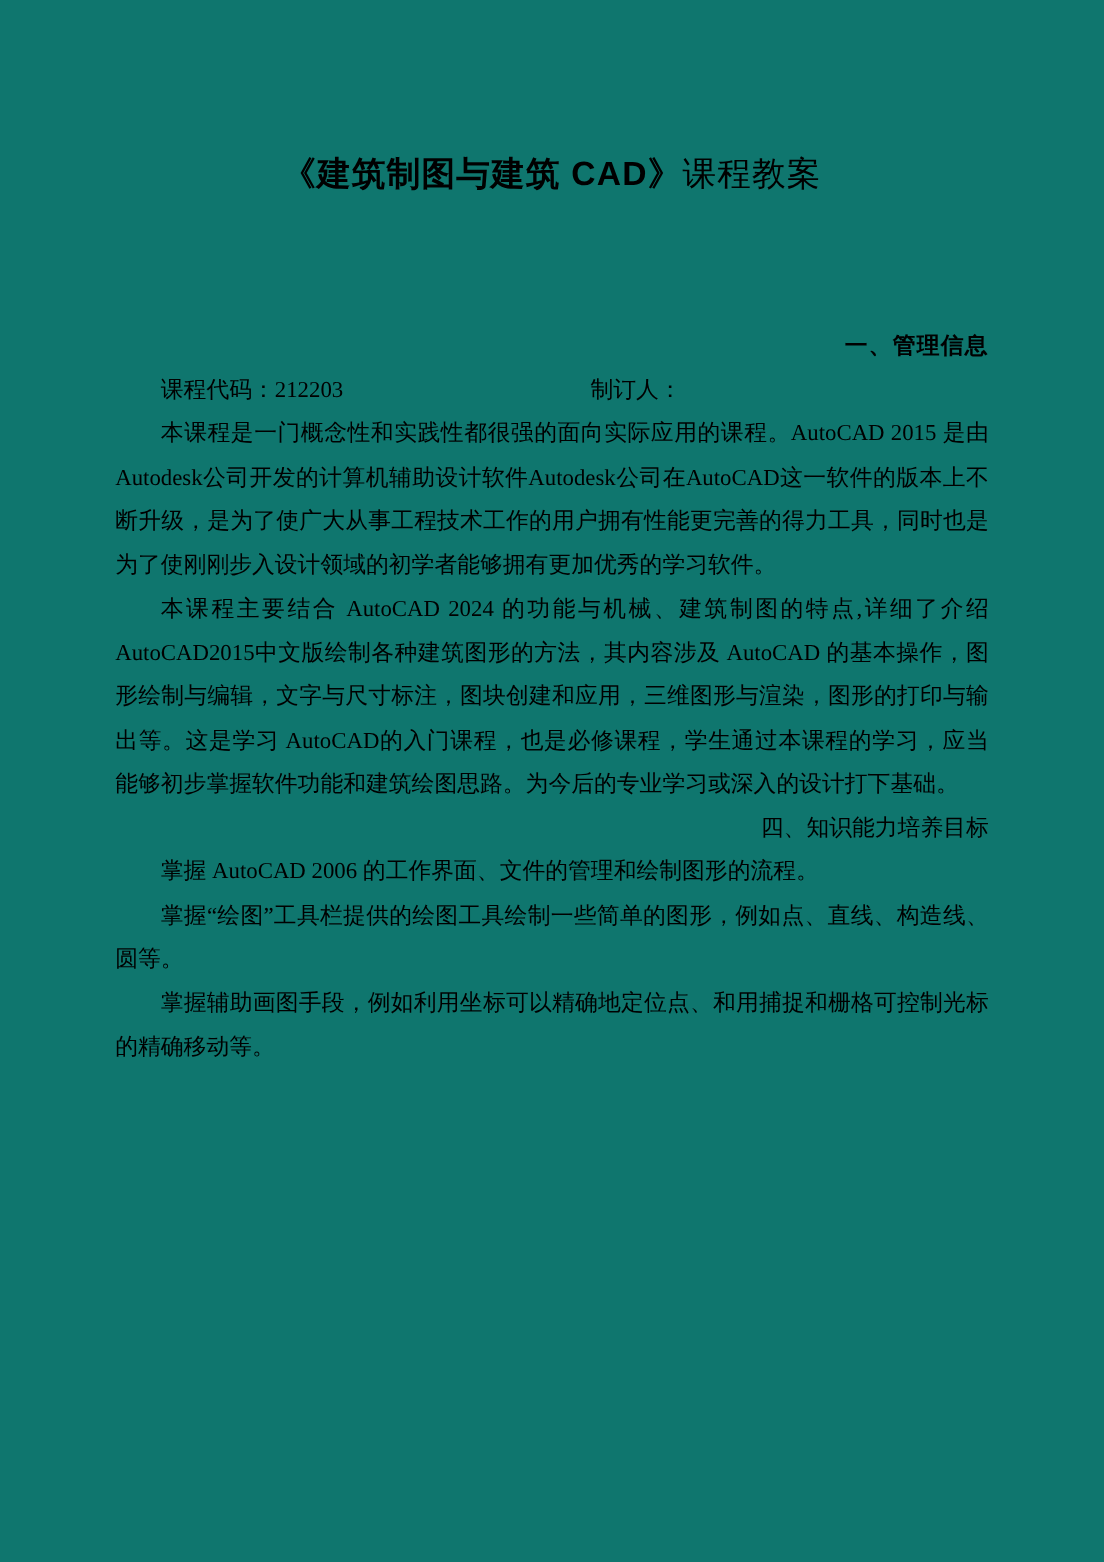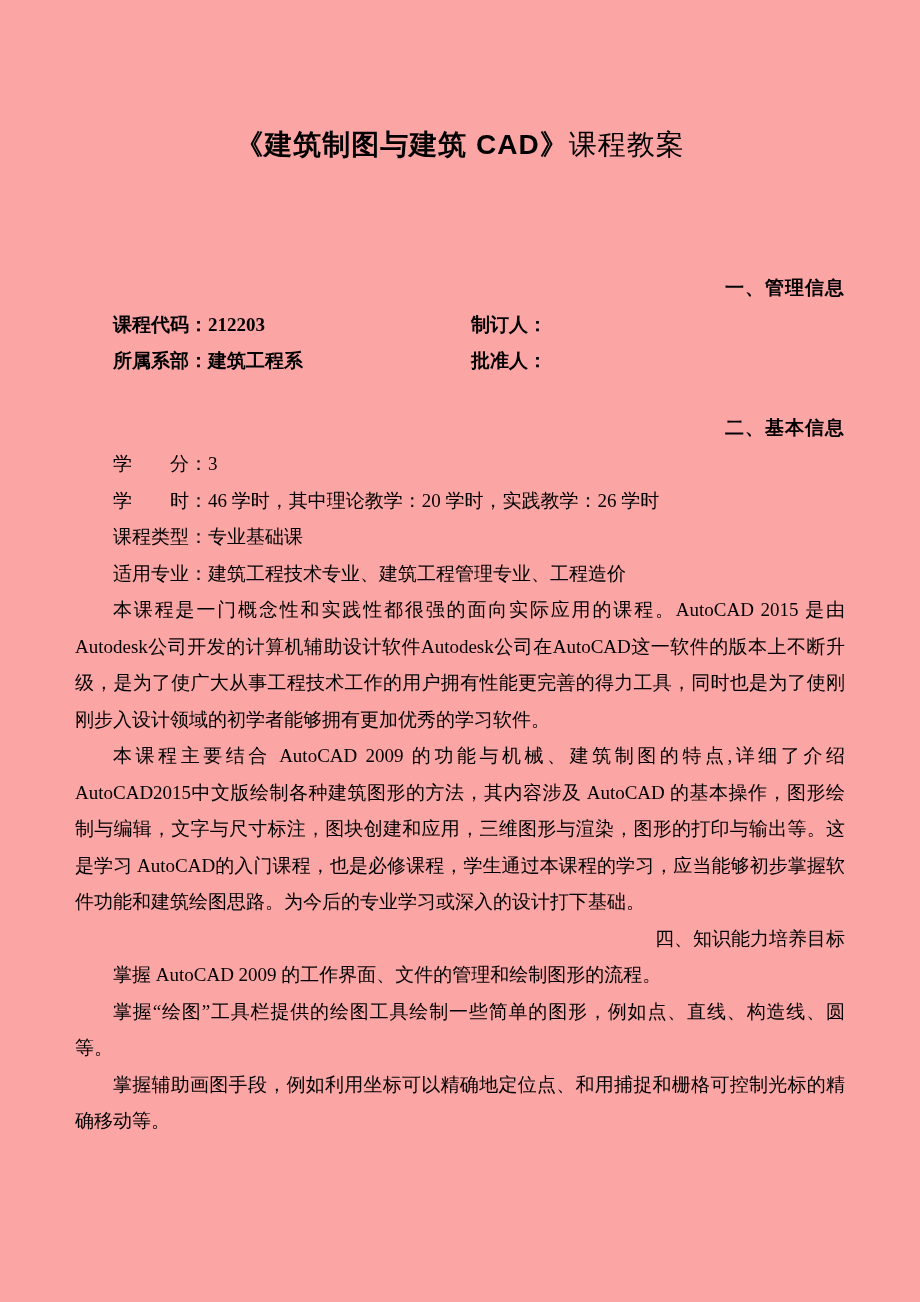--- a/index.html
+++ b/index.html
@@ -1,24 +1,24 @@
 <!DOCTYPE html>
 <html><head>
 <meta charset="utf-8">
 <style>
   html, body { margin: 0; padding: 0; background: #ffffff; }
   .page {
     position: relative;
     width: 920px;
     height: 1302px;
-    background: #fca5a5;
+    background: #0f766e;
     color: #000000;
     font-family: "Liberation Serif", serif;
     box-sizing: border-box;
-    padding: 0 75px;
+    padding: 0 96px;
     overflow: hidden;
   }
   .title {
     margin: 0;
     padding-top: 124px;
     text-align: center;
     font-size: 28px;
     line-height: 42px;
     font-weight: 400;
     letter-spacing: 1px;
@@ -38,21 +38,21 @@
     margin: 0;
     font-size: 19px;
     line-height: 36.5px;
   }
   .h { text-indent: 2em; text-align: right; }
   .bold {
     font-weight: 700;
     font-family: "Liberation Sans", sans-serif;
     letter-spacing: 1px;
   }
-  .row { padding-left: 38px; font-weight: bold; }
+  .row { padding-left: 38px; }
   .cell-left { display: inline-block; width: 358px; }
   .cell-right { display: inline-block; }
   .line { text-indent: 2em; }
   .para {
     text-indent: 2em;
     text-align: justify;
     text-justify: inter-ideograph;
   }
 </style>
 </head>
@@ -60,38 +60,28 @@
 
 <div class="page">
 
   <h1 class="title"><span class="title-em">《建筑制图与建筑 CAD》</span><span class="title-rest">课程教案</span></h1>
 
   <div class="sec sec1">
     <p class="h bold">一、管理信息</p>
     <div class="row">
       <span class="cell-left">课程代码：212203</span><span class="cell-right">制订人：</span>
     </div>
-    <div class="row">
-      <span class="cell-left">所属系部：建筑工程系</span><span class="cell-right">批准人：</span>
-    </div>
   </div>
 
-  <div class="sec sec2">
-    <p class="h bold">二、基本信息</p>
-    <p class="line">学　　分：3</p>
-    <p class="line">学　　时：46 学时，其中理论教学：20 学时，实践教学：26 学时</p>
-    <p class="line">课程类型：专业基础课</p>
-    <p class="line">适用专业：建筑工程技术专业、建筑工程管理专业、工程造价</p>
-  </div>
 
   <div class="sec">
     <p class="para">本课程是一门概念性和实践性都很强的面向实际应用的课程。AutoCAD 2015 是由Autodesk公司开发的计算机辅助设计软件Autodesk公司在AutoCAD这一软件的版本上不断升级，是为了使广大从事工程技术工作的用户拥有性能更完善的得力工具，同时也是为了使刚刚步入设计领域的初学者能够拥有更加优秀的学习软件。</p>
-    <p class="para">本课程主要结合 AutoCAD 2009 的功能与机械、建筑制图的特点,详细了介绍 AutoCAD2015中文版绘制各种建筑图形的方法，其内容涉及 AutoCAD 的基本操作，图形绘制与编辑，文字与尺寸标注，图块创建和应用，三维图形与渲染，图形的打印与输出等。这是学习 AutoCAD的入门课程，也是必修课程，学生通过本课程的学习，应当能够初步掌握软件功能和建筑绘图思路。为今后的专业学习或深入的设计打下基础。</p>
+    <p class="para">本课程主要结合 AutoCAD 2024 的功能与机械、建筑制图的特点,详细了介绍 AutoCAD2015中文版绘制各种建筑图形的方法，其内容涉及 AutoCAD 的基本操作，图形绘制与编辑，文字与尺寸标注，图块创建和应用，三维图形与渲染，图形的打印与输出等。这是学习 AutoCAD的入门课程，也是必修课程，学生通过本课程的学习，应当能够初步掌握软件功能和建筑绘图思路。为今后的专业学习或深入的设计打下基础。</p>
   </div>
 
   <div class="sec">
     <p class="h">四、知识能力培养目标</p>
-    <p class="para">掌握 AutoCAD 2009 的工作界面、文件的管理和绘制图形的流程。</p>
+    <p class="para">掌握 AutoCAD 2006 的工作界面、文件的管理和绘制图形的流程。</p>
     <p class="para">掌握“绘图”工具栏提供的绘图工具绘制一些简单的图形，例如点、直线、构造线、圆等。</p>
     <p class="para">掌握辅助画图手段，例如利用坐标可以精确地定位点、和用捕捉和栅格可控制光标的精确移动等。</p>
   </div>
 
 </div>
 
 </body></html>

